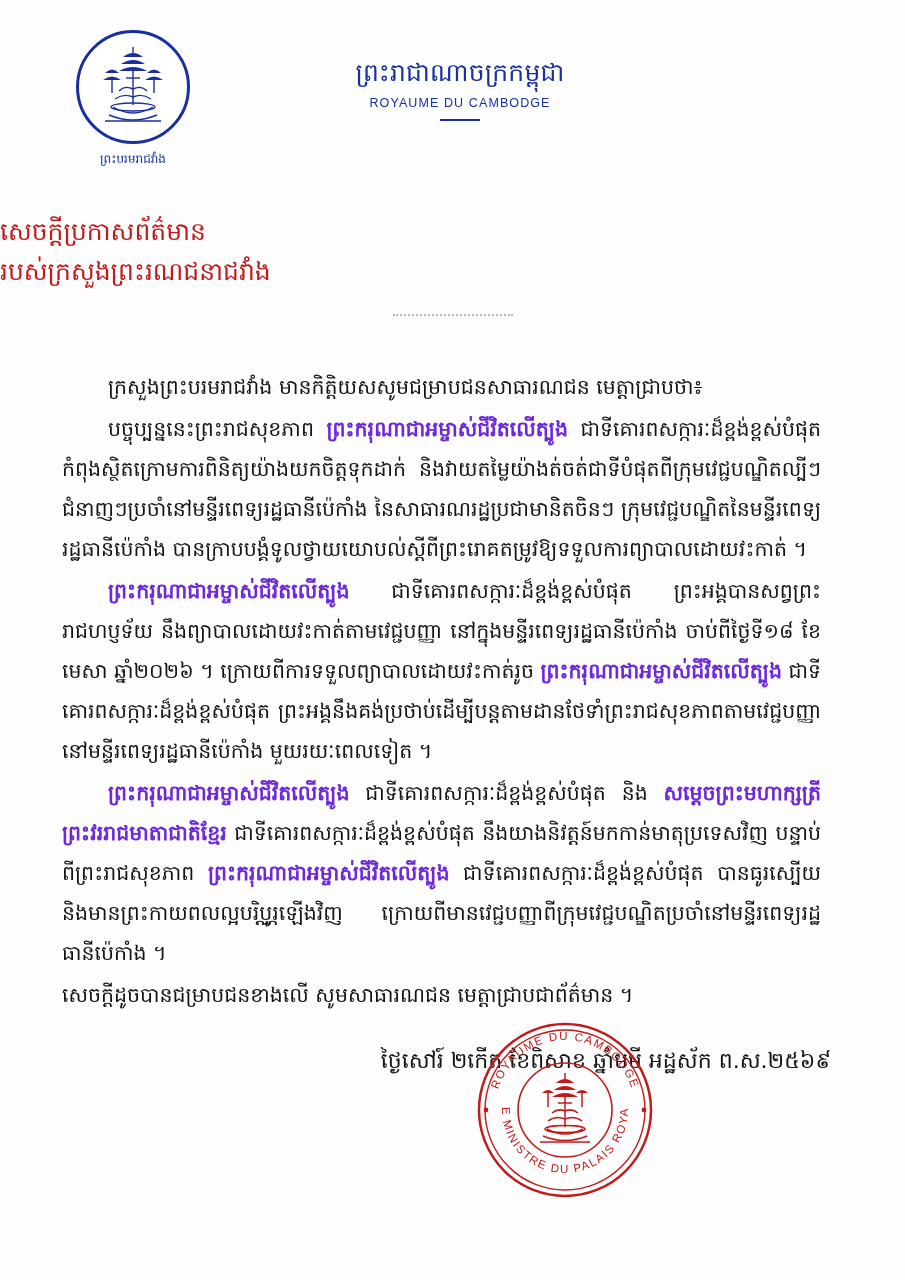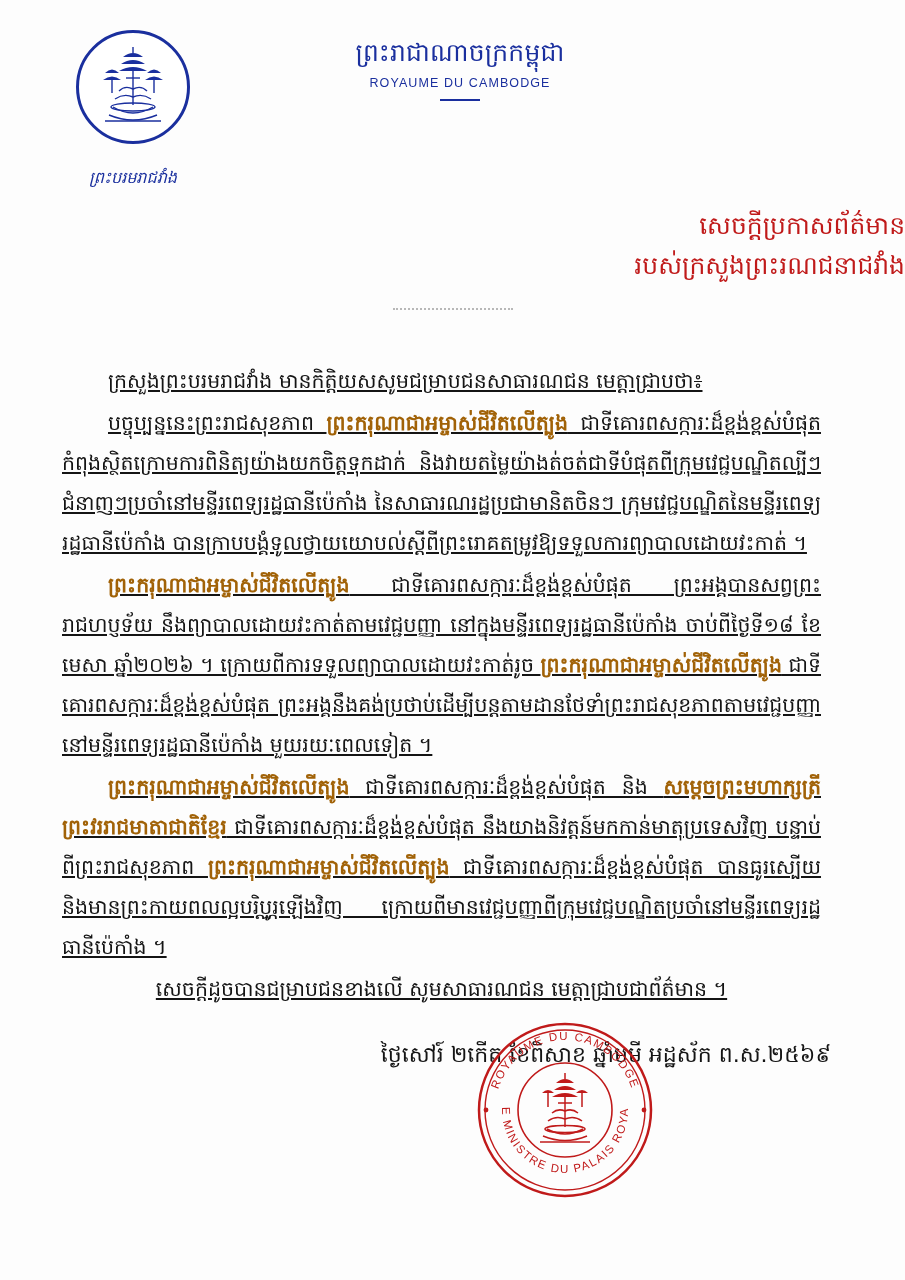--- a/index.html
+++ b/index.html
@@ -41,32 +41,31 @@
     border: 3px solid #1a2f9e;
     border-radius: 50%;
     position: relative;
     background: #ffffff;
   }
   .emblem-svg {
     position: absolute;
     left: 0; top: 0;
   }
   .emblem-caption {
-    margin-top: 24px;
+    margin-top: 8px;
     color: #1a2f9e;
-    font-size: 16px;
+    font-size: 12px;
     line-height: 1.3;
     white-space: nowrap;
-    font-style: italic;
   }
 
   .title-block {
     position: absolute;
     left: 250px;
-    top: 36px;
+    top: 56px;
     width: 420px;
     text-align: center;
   }
   .kingdom-kh {
     color: #1a2f9e;
     font-size: 25px;
     line-height: 1.35;
     letter-spacing: .2px;
   }
   .kingdom-fr {
@@ -78,50 +77,49 @@
   }
   .short-rule {
     width: 40px;
     height: 2px;
     background: #1a2f9e;
     margin: 9px auto 0 auto;
   }
 
   
   .announce {
-    text-align: right;
-    margin-top: 6px;
+    text-align: left;
+    margin-top: 12px;
   }
   .announce-line {
     color: #c01a1a;
     font-size: 25px;
     line-height: 1.6;
   }
   .dot-rule {
     width: 120px;
     height: 0;
     border-top: 2px dotted #b8b8b8;
     margin: 22px auto 0 auto;
   }
 
   
   .body-text {
     margin: 52px 84px 0 62px;
     font-size: 20.5px;
     line-height: 1.95;
     text-align: justify;
     color: #141414;
-    text-decoration: underline;
   }
   .para {
     margin-bottom: 2px;
     text-indent: 46px;
   }
-  .red { color: #a16207; font-weight: bold; }
-  .center { text-align: center; text-indent: 0; }
+  .red { color: #6d28d9; font-weight: bold; }
+  .center { text-align: left; text-indent: 0; }
 
   
   .datelines {
     margin: 26px 74px 0 0;
     text-align: right;
     font-size: 22px;
     line-height: 1.75;
     color: #141414;
   }
 

